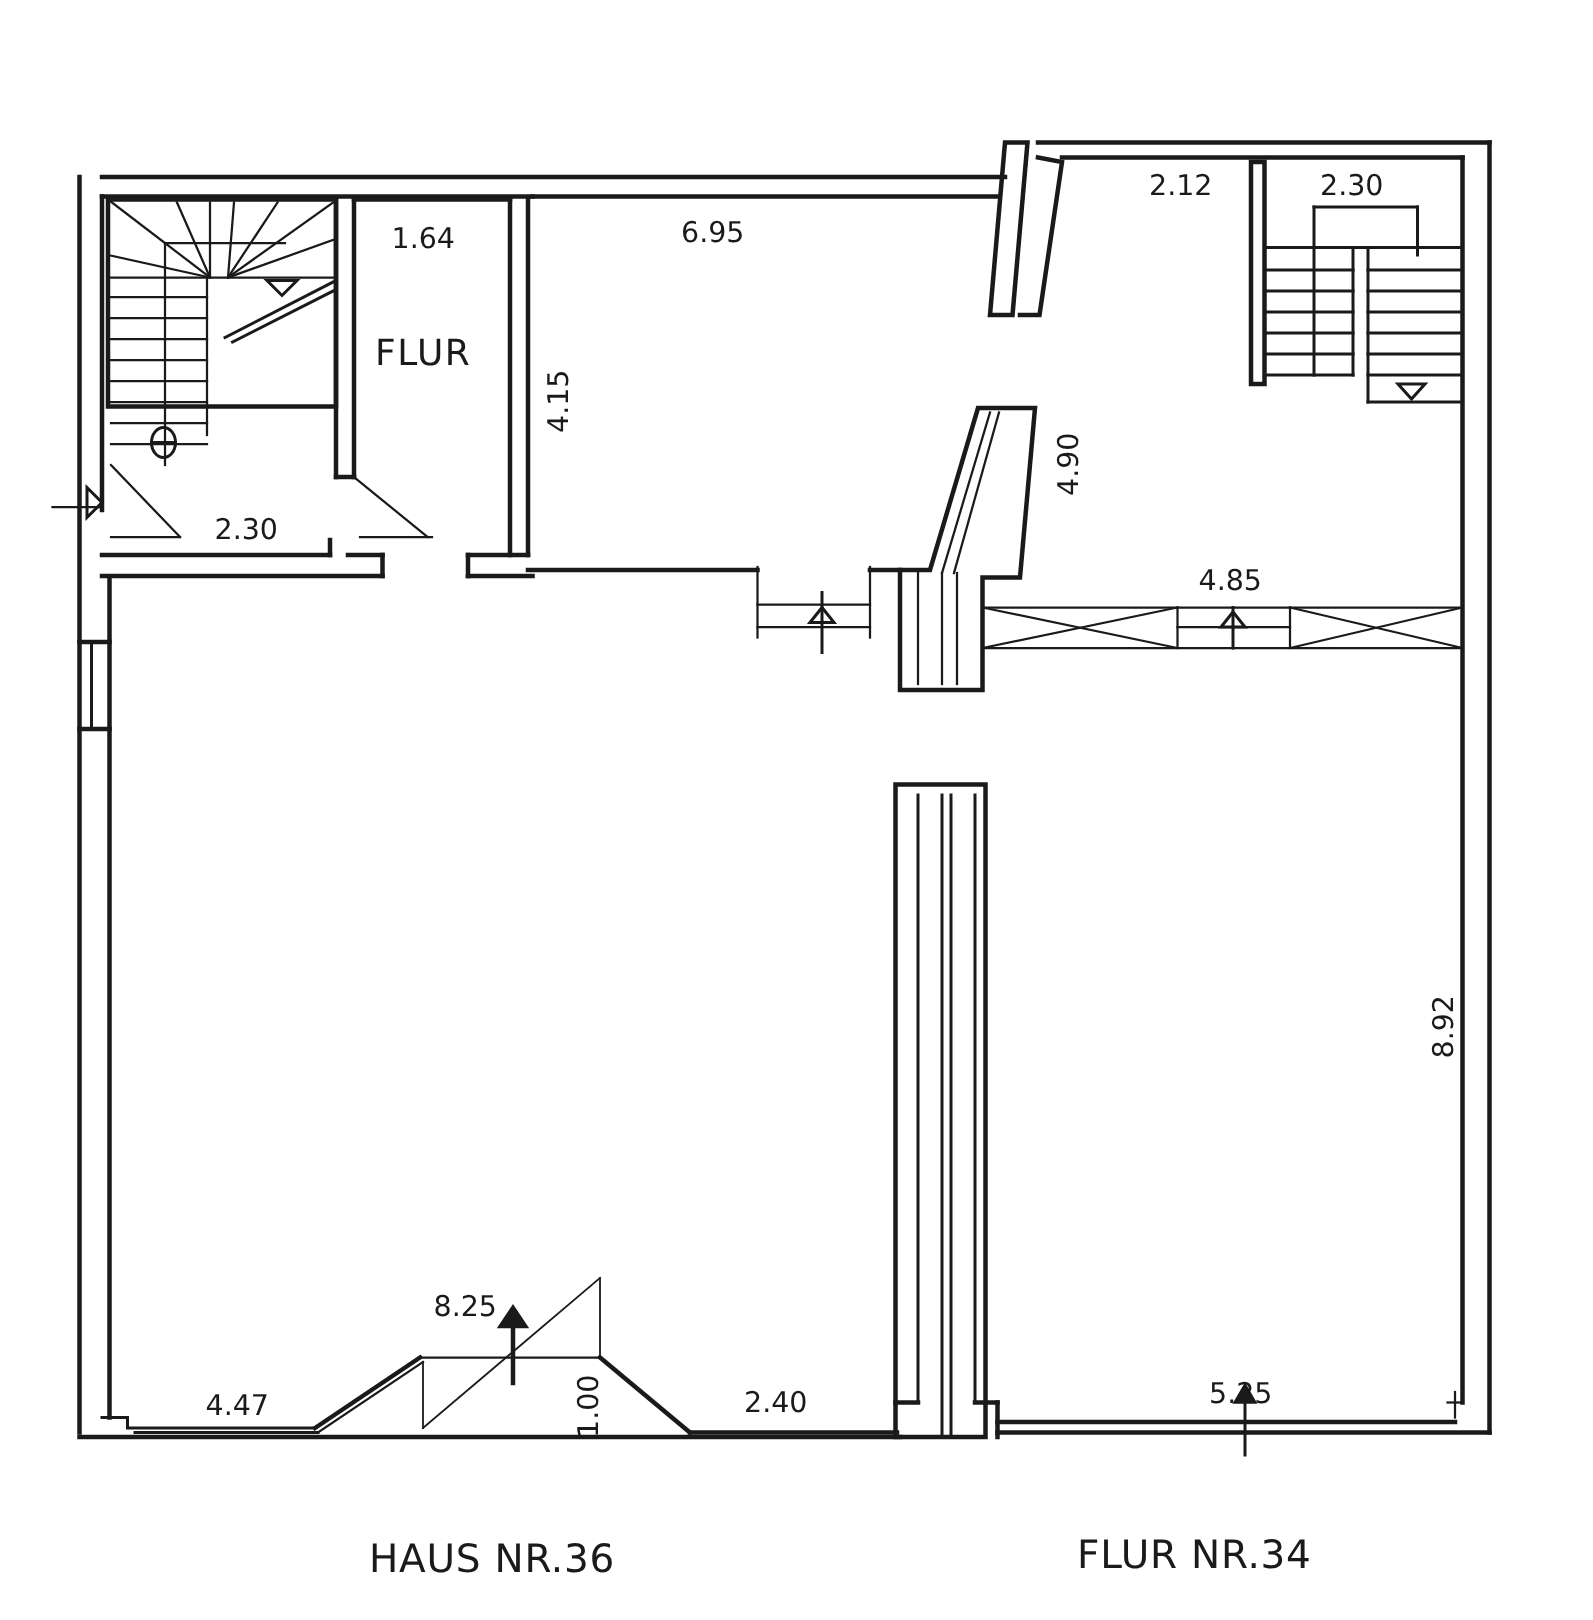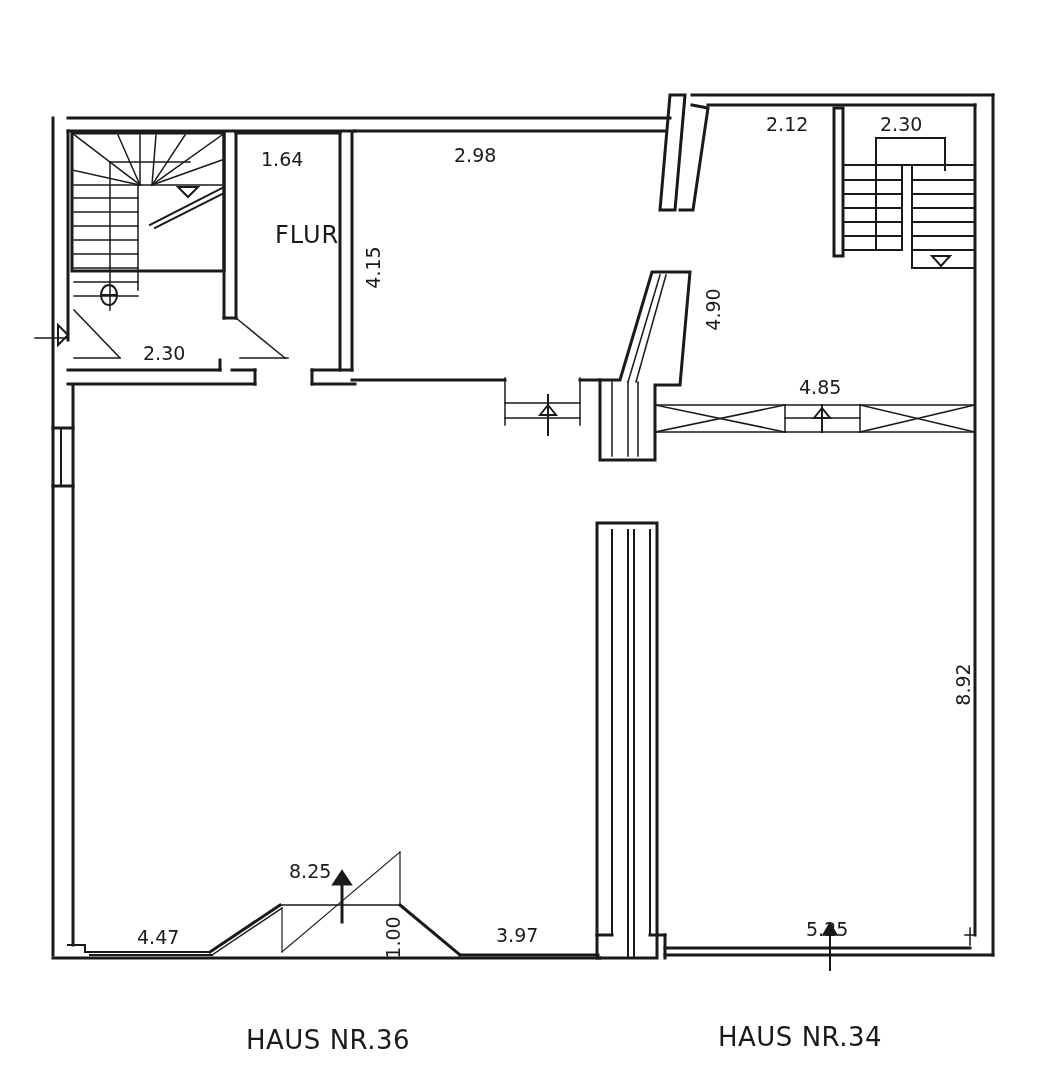--- a/index.html
+++ b/index.html
@@ -192,29 +192,29 @@
 
   <g stroke-width="3" fill="#1a1a1a">
     <line x1="342" y1="880" x2="342" y2="922"></line>
     <path d="M334 884 L342 872 L350 884 Z"></path>
     <line x1="830" y1="930" x2="830" y2="970" stroke-width="2"></line>
     <path d="M823 935 L830 923 L837 935 Z" stroke-width="1.5"></path>
   </g>
 </svg>
 
 <div class="lbl dim" style="left:247px;top:150px;margin-left:14px;">1.64</div>
-<div class="lbl room" style="left:250px;top:223px;margin-left:25px;">FLUR</div>
+<div class="lbl room" style="left:250px;top:223px;">FLUR</div>
 <div class="lbl dim" style="left:143px;top:344px;">2.30</div>
-<div class="lbl dim" style="left:454px;top:146px;">2.98</div>
+<div class="lbl dim" style="left:454px;top:146px;">6.95</div>
 <div class="lbl dim rot" style="left:352px;top:258px;">4.15</div>
 <div class="lbl dim rot" style="left:692px;top:300px;">4.90</div>
 <div class="lbl dim" style="left:766px;top:115px;">2.12</div>
 <div class="lbl dim" style="left:880px;top:115px;">2.30</div>
 <div class="lbl dim" style="left:799px;top:378px;text-align:right;">4.85</div>
 <div class="lbl dim rot" style="left:942px;top:675px;">8.92</div>
 <div class="lbl dim" style="left:289px;top:844px;margin-top:18px;">8.25</div>
 <div class="lbl dim rot" style="left:372px;top:928px;">1.00</div>
 <div class="lbl dim" style="left:137px;top:928px;">4.47</div>
-<div class="lbl dim" style="left:496px;top:926px;">3.97</div>
+<div class="lbl dim" style="left:496px;top:926px;">2.40</div>
 <div class="lbl dim" style="left:766px;top:920px;margin-left:40px;">5.25</div>
 
 <div class="lbl house" style="left:246px;top:1027px;">HAUS NR.36</div>
-<div class="lbl house" style="left:718px;top:1024px;">HAUS NR.34</div>
+<div class="lbl house" style="left:718px;top:1024px;">FLUR NR.34</div>
 
 </body></html>

